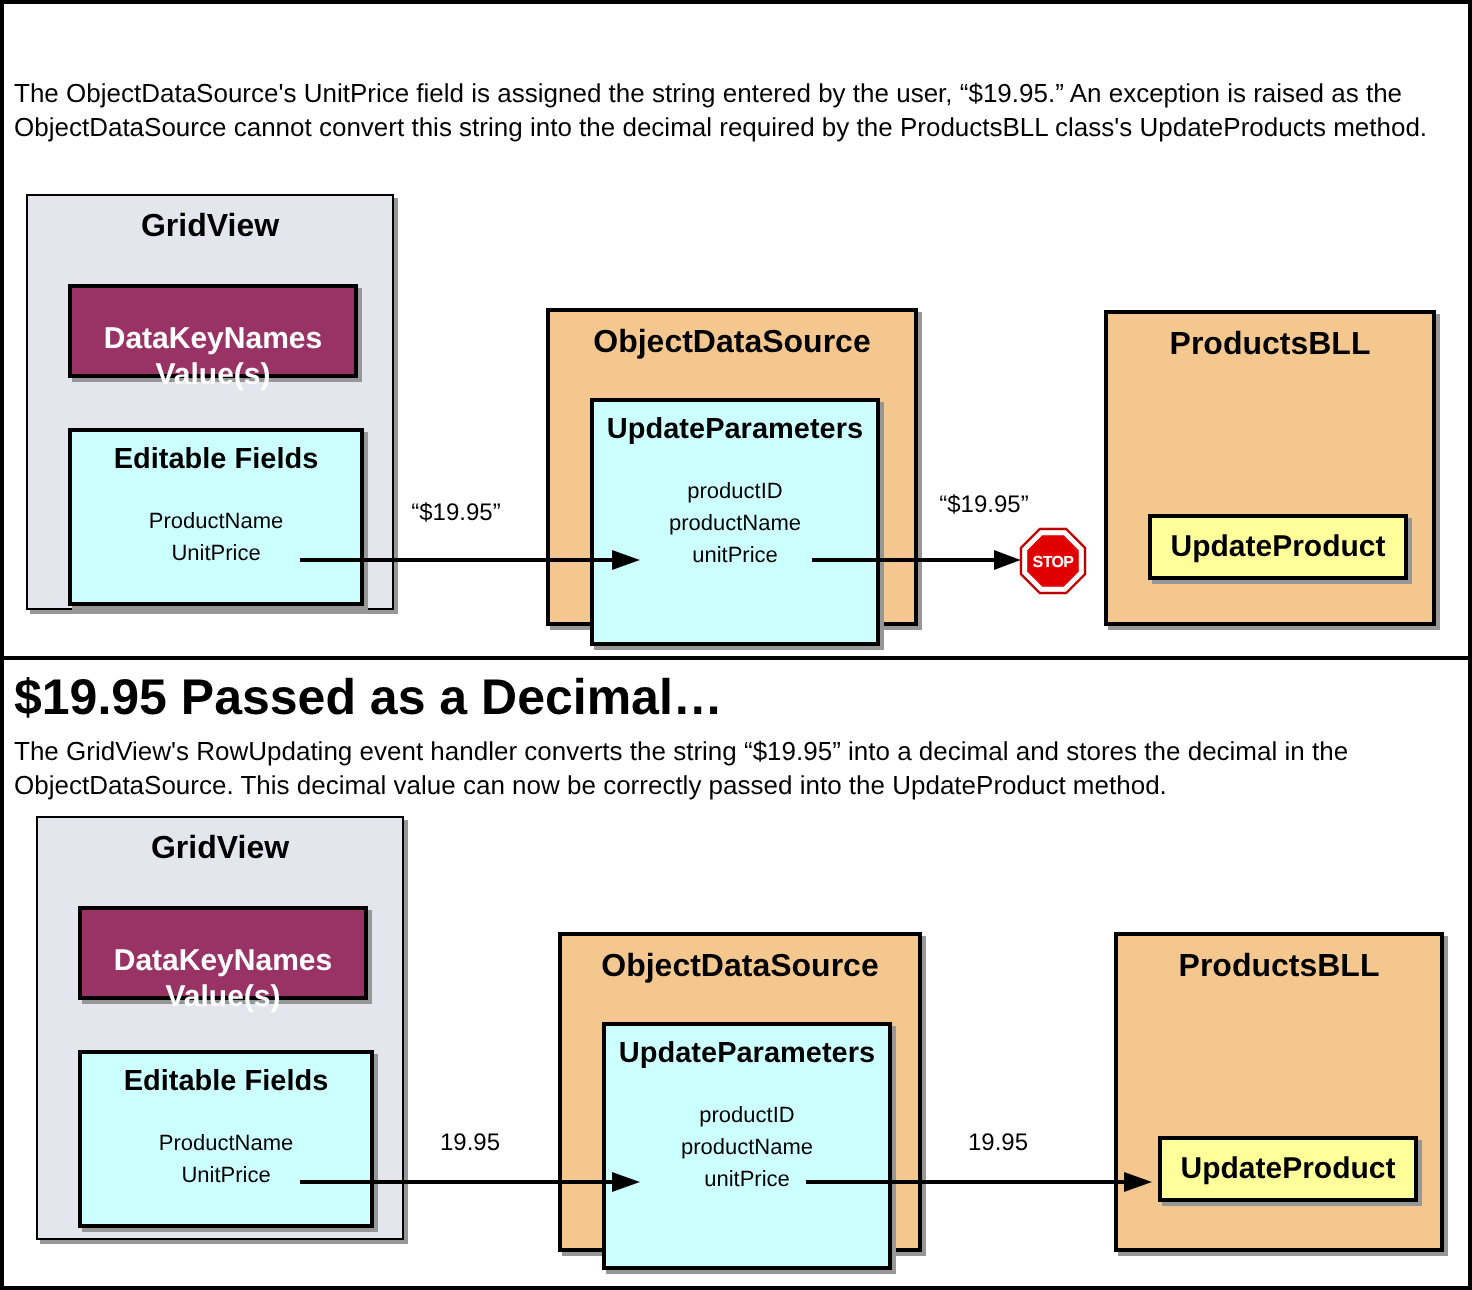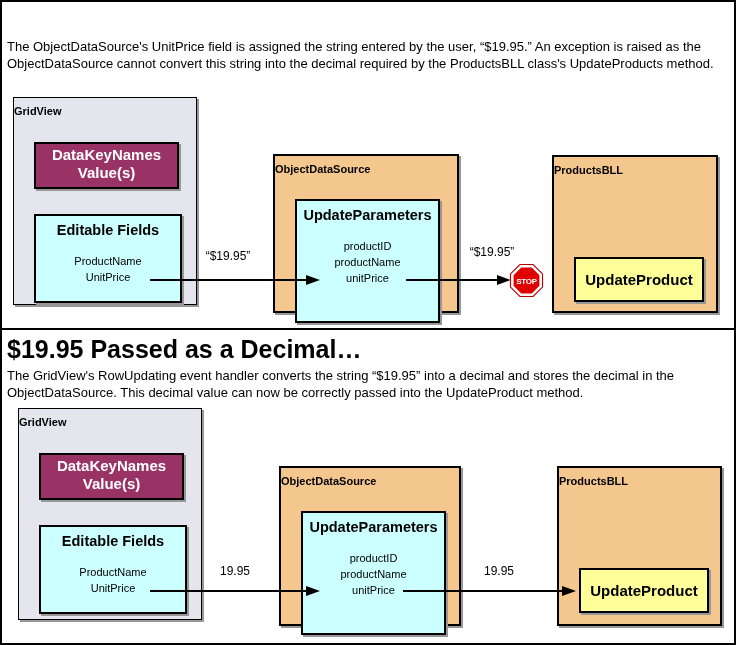--- a/index.html
+++ b/index.html
@@ -19,39 +19,39 @@
   .box { position:absolute; box-shadow:2px 2px 0 #979797; }
   .big { border:2px solid #000; }
   .thin { border:1px solid #000; }
   .inner { border:2px solid #000; }
   .gridview-fill { background:var(--gridview_fill); }
   .tan-fill { background:var(--component_fill); }
   .cyan-fill { background:var(--field_box_fill); }
   .magenta-fill { background:var(--datakeynames_fill); color:#fff; }
   .yellow-fill { background:var(--method_fill); }
 
-  .heading { text-align:left; font-weight:bold; font-size:11px; padding-top:7px; }
+  .heading { text-align:center; font-weight:bold; font-size:16px; padding-top:7px; }
   .sub-heading { text-align:center; font-weight:bold; font-size:14.5px; padding-top:6px; }
   .items { text-align:center; font-size:11px; line-height:16px; margin-top:15px; }
-  .dk-lines { text-align:center; font-weight:bold; font-size:15px; line-height:18px; padding-top:2px; }
+  .dk-lines { text-align:center; font-weight:bold; font-size:15px; line-height:18px; padding-top:17px; }
   .center-label { display:flex; align-items:center; justify-content:center; font-weight:bold; font-size:15px; }
 
   
   .p0-gv   { left:11px;  top:95px;  width:184px; height:208px; }
   .p0-ods  { left:271px; top:152px; width:186px; height:159px; }
   .p0-pbll { left:550px; top:153px; width:166px; height:158px; }
   
   .p1-gv   { left:16px;  top:78px;  width:184px; height:212px; }
   .p1-ods  { left:277px; top:136px; width:182px; height:160px; }
   .p1-pbll { left:555px; top:136px; width:165px; height:160px; }
   
   .dk  { left:20px; top:44px;  width:145px; height:47px; }
   .ef  { left:20px; top:116px; width:148px; height:89px; }
   .up  { left:20px; top:43px;  width:145px; height:124px; }
-  .upd { left:20px; top:100px; width:130px; height:45px; }
+  .upd { left:20px; top:100px; width:130px; height:33px; }
 
   .overlay { position:absolute; left:0; top:0; pointer-events:none; }
   .flow-line { stroke:#000; stroke-width:2; }
   .flow-head { fill:#000; }
   .arrow-label { position:absolute; width:80px; text-align:center; font-size:12px; white-space:nowrap; }
   .p0-la { left:186px; top:247px; }
   .p0-lb { left:450px; top:243px; }
   .p1-la { left:193px; top:234px; }
   .p1-lb { left:457px; top:234px; }
 </style>

